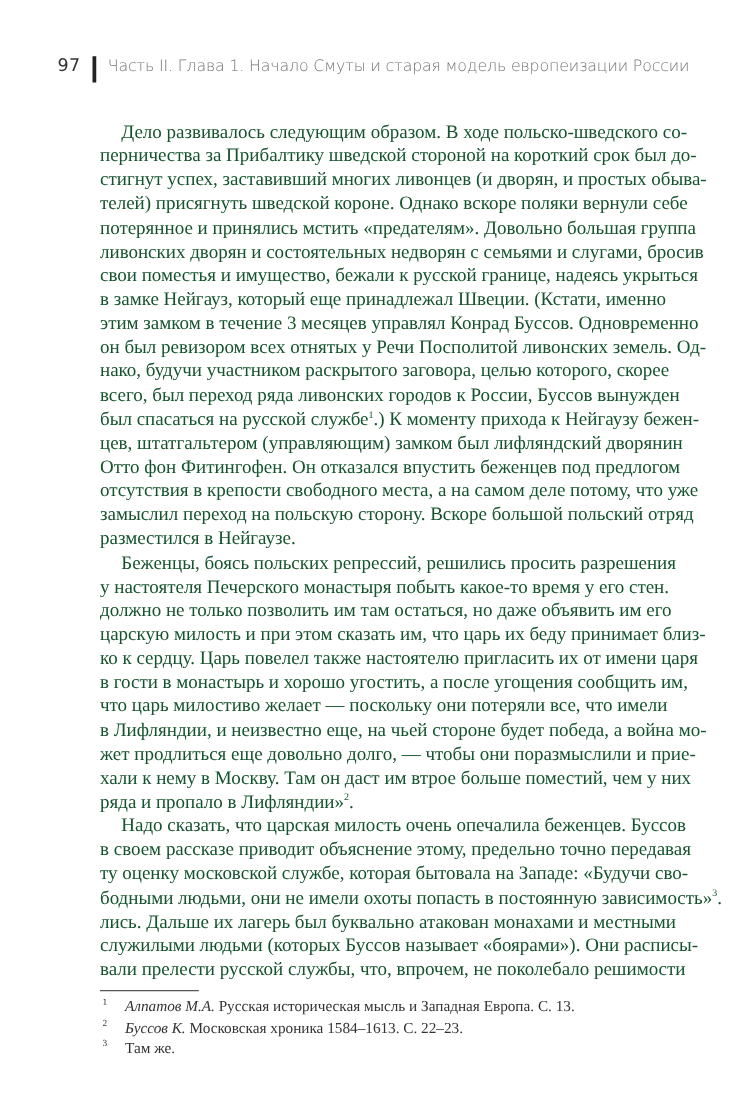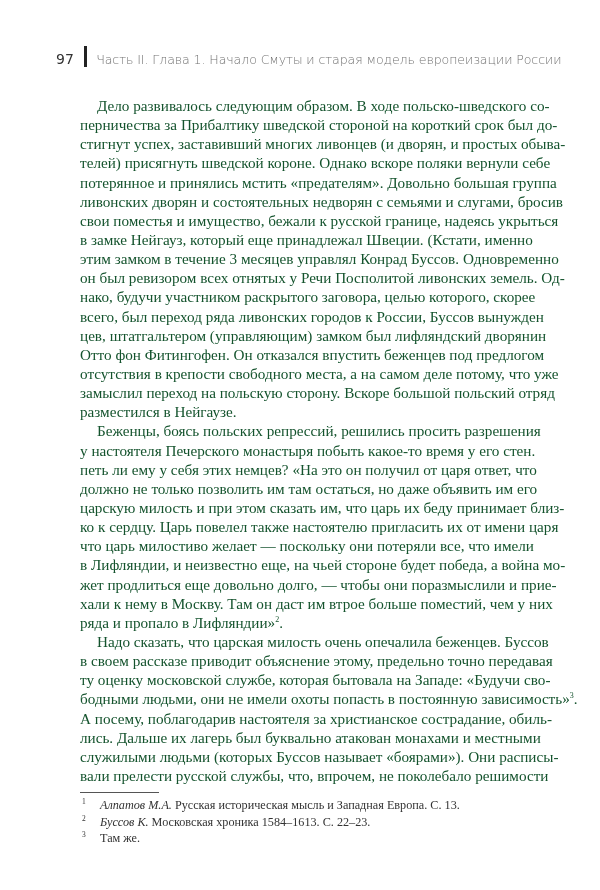--- a/index.html
+++ b/index.html
@@ -1,17 +1,17 @@
 <!DOCTYPE html>
 <html><head>
 <meta charset="utf-8">
 <style>
   html, body { margin: 0; padding: 0; background: #ffffff; }
   body { width: 600px; height: 890px; position: relative; overflow: hidden; color: #2b2b2b; }
-  .header { position: absolute; left: 56px; top: 45px; height: 22px; display: flex; align-items: flex-end; font-family: "DejaVu Sans", sans-serif; }
+  .header { position: absolute; left: 46px; top: 45px; height: 22px; display: flex; align-items: flex-start; font-family: "DejaVu Sans", sans-serif; }
   .page-num { font-size: 14px; color: #333; font-weight: normal; letter-spacing: 0.2px; }
   .sep { display: inline-block; width: 3px; height: 21px; background: #222; margin: 0 9px 0 10px; }
   .running-head { font-size: 12.6px; color: #737373; font-weight: 300; letter-spacing: -0.1px; }
   .body { position: absolute; left: 80px; top: 96px; width: 451px; font-family: "Liberation Serif", "DejaVu Serif", serif; font-size: 15.2px; line-height: 19.15px; color: #14532d; }
   .line { display: block; white-space: nowrap; text-align: justify; text-align-last: justify; height: 19.15px; }
   .line.last { text-align-last: left; }
   .line.indent { padding-left: 17px; }
   .line.loose-tail { text-align-last: left; }
   sup { font-size: 8px; line-height: 0; vertical-align: 6px; }
   .fn-rule { position: absolute; left: 80px; top: 792px; width: 79px; height: 1px; background: #555; }
@@ -35,41 +35,41 @@
     <span class="line"><span>стигнут успех, заставивший многих ливонцев (и дворян, и простых обыва-</span></span>
     <span class="line"><span>телей) присягнуть шведской короне. Однако вскоре поляки вернули себе</span></span>
     <span class="line"><span>потерянное и принялись мстить «предателям». Довольно большая группа</span></span>
     <span class="line"><span>ливонских дворян и состоятельных недворян с семьями и слугами, бросив</span></span>
     <span class="line"><span>свои поместья и имущество, бежали к русской границе, надеясь укрыться</span></span>
     <span class="line"><span>в замке Нейгауз, который еще принадлежал Швеции. (Кстати, именно</span></span>
     <span class="line"><span>этим замком в течение 3 месяцев управлял Конрад Буссов. Одновременно</span></span>
     <span class="line"><span>он был ревизором всех отнятых у Речи Посполитой ливонских земель. Од-</span></span>
     <span class="line"><span>нако, будучи участником раскрытого заговора, целью которого, скорее</span></span>
     <span class="line"><span>всего, был переход ряда ливонских городов к России, Буссов вынужден</span></span>
+    <span class="line"><span>был спасаться на русской службе</span><sup>1</sup><span>.) К моменту прихода к Нейгаузу бежен-</span></span>
     <span class="line"><span>цев, штатгальтером (управляющим) замком был лифляндский дворянин</span></span>
     <span class="line"><span>Отто фон Фитингофен. Он отказался впустить беженцев под предлогом</span></span>
     <span class="line"><span>отсутствия в крепости свободного места, а на самом деле потому, что уже</span></span>
     <span class="line"><span>замыслил переход на польскую сторону. Вскоре большой польский отряд</span></span>
     <span class="line last"><span>разместился в Нейгаузе.</span></span>
     <span class="line indent"><span>Беженцы, боясь польских репрессий, решились просить разрешения</span></span>
     <span class="line"><span>у настоятеля Печерского монастыря побыть какое-то время у его стен.</span></span>
-    <span class="line"><span>петь ли ему у себя этих немцев? «На это он получил от царя ответ, что</span></span>
     <span class="line"><span>должно не только позволить им там остаться, но даже объявить им его</span></span>
     <span class="line"><span>царскую милость и при этом сказать им, что царь их беду принимает близ-</span></span>
     <span class="line"><span>ко к сердцу. Царь повелел также настоятелю пригласить их от имени царя</span></span>
+    <span class="line"><span>в гости в монастырь и хорошо угостить, а после угощения сообщить им,</span></span>
     <span class="line"><span>что царь милостиво желает — поскольку они потеряли все, что имели</span></span>
     <span class="line"><span>в Лифляндии, и неизвестно еще, на чьей стороне будет победа, а война мо-</span></span>
     <span class="line"><span>жет продлиться еще довольно долго, — чтобы они поразмыслили и прие-</span></span>
     <span class="line"><span>хали к нему в Москву. Там он даст им втрое больше поместий, чем у них</span></span>
     <span class="line last"><span>ряда и пропало в Лифляндии»</span><sup>2</sup><span>.</span></span>
     <span class="line indent"><span>Надо сказать, что царская милость очень опечалила беженцев. Буссов</span></span>
     <span class="line"><span>в своем рассказе приводит объяснение этому, предельно точно передавая</span></span>
     <span class="line"><span>ту оценку московской службе, которая бытовала на Западе: «Будучи сво-</span></span>
     <span class="line"><span>бодными людьми, они не имели охоты попасть в постоянную зависимость»</span><sup>3</sup><span>.</span></span>
-    <span class="line"><span>А посему, поблагодарив настоятеля за христианское сострадание, обиль-</span></span>
     <span class="line"><span>лись.    Дальше их лагерь был буквально атакован монахами и местными</span></span>
     <span class="line"><span>служилыми людьми (которых Буссов называет «боярами»). Они расписы-</span></span>
     <span class="line loose-tail"><span>вали прелести русской службы, что, впрочем, не поколебало решимости</span></span>
   </div>
 
 <div class="fn-rule"></div>
 
 <div class="footnotes" id="footnotes">
     <div class="fn">
       <span class="fn-num">1</span>

